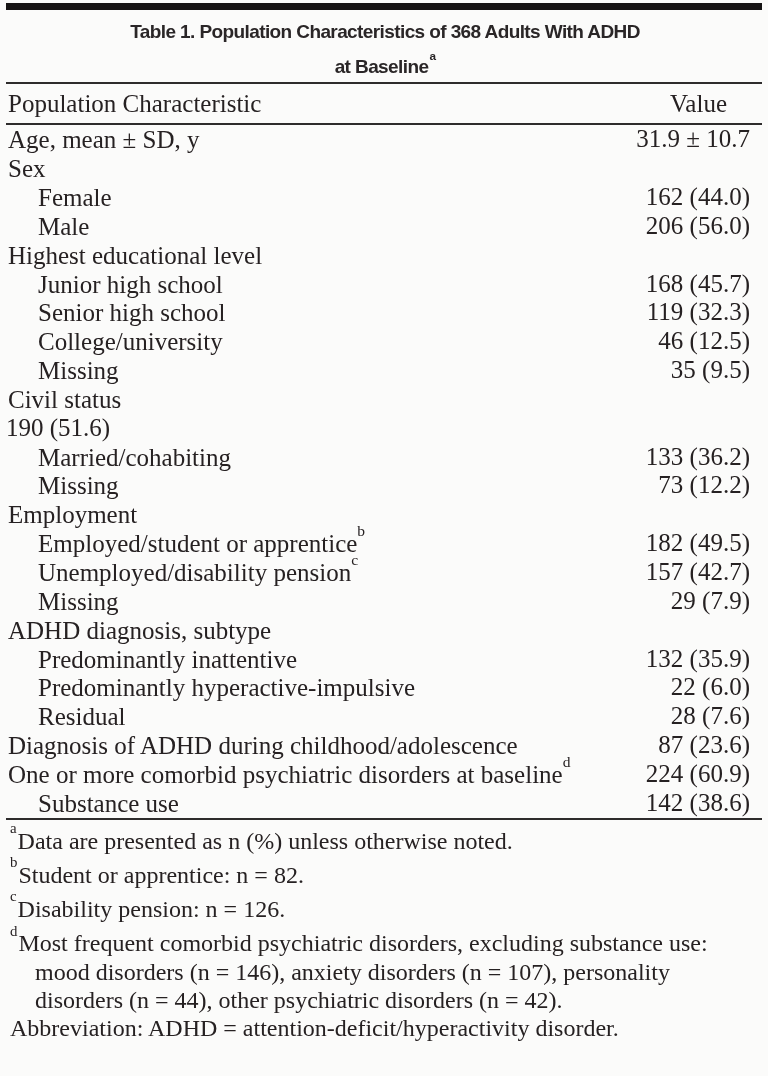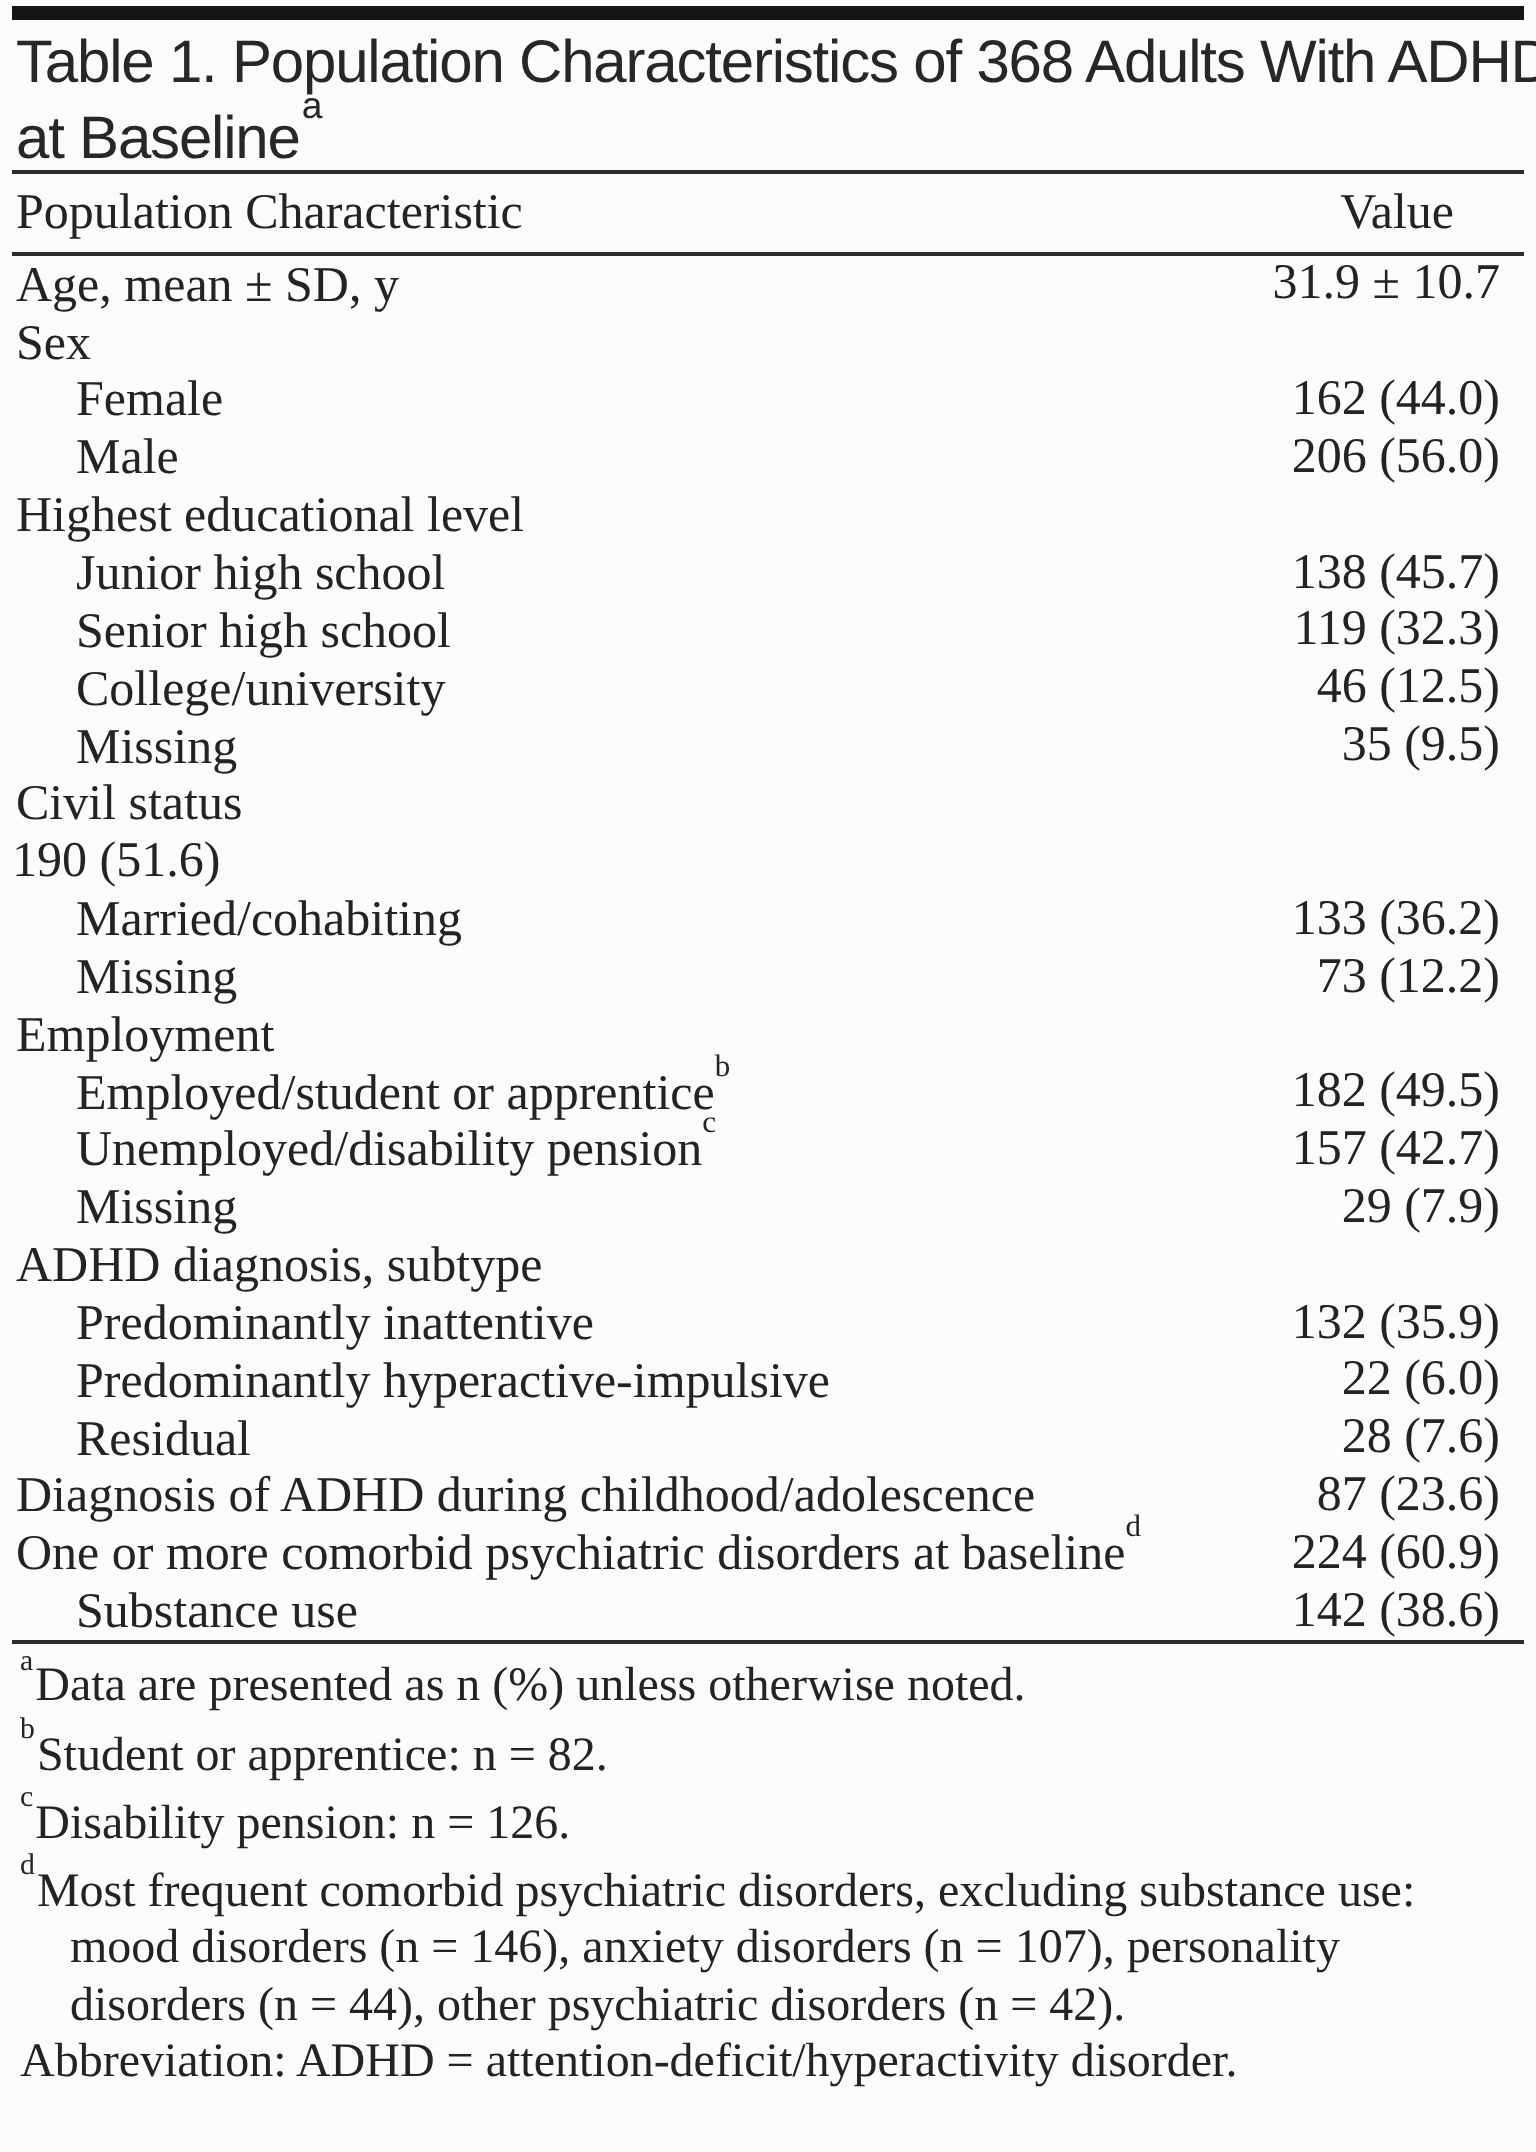--- a/index.html
+++ b/index.html
@@ -14,48 +14,48 @@
     width:756px;
     margin:0 6px;
   }
   .top-bar{
     margin-top:3px;
     height:7px;
     background:#161414;
   }
   .title{
     font-family:"Liberation Sans","DejaVu Sans",sans-serif;
-    font-weight:400;
-    font-size:30px;
+    font-weight:700;
+    font-size:19px;
     line-height:30px;
     letter-spacing:-0.6px;
     color:#2a2627;
     padding:7px 0 0 2px;
     white-space:nowrap;
+    text-align:center;
   }
   .title .line{display:block;}
   .title sup{
     font-size:62%;
     position:relative;
     top:-0.5em;
     margin-left:1px;
   }
   .rule{height:2px;background:#2e2c2c;}
   .header-row{
     display:flex;
     align-items:center;
     height:39px;
     font-size:25px;
   }
   .header-row .h-label{flex:1;padding-left:2px;font-family:Liberation Serif, serif;}
   .header-row .h-value{padding-right:35px;}
   .tbody{font-size:25px;}
   .row{
     display:flex;
-    align-items:center;
     height:28.85px;
     white-space:nowrap;
   }
   .row .label{flex:1;padding-left:2px;overflow:visible;}
   .row .label.ind{padding-left:32px;}
   .row .value{padding-right:12px;}
   .row sup, .fn-sup{
     font-size:62%;
     position:relative;
     top:-0.45em;
@@ -107,21 +107,21 @@
     <div class="row">
       <span class="label ind"><span>Male</span><sup></sup></span>
       <span class="value">206 (56.0)</span>
     </div>
     <div class="row">
       <span class="label"><span>Highest educational level</span><sup></sup></span>
       <span class="value"></span>
     </div>
     <div class="row">
       <span class="label ind"><span>Junior high school</span><sup></sup></span>
-      <span class="value">138 (45.7)</span>
+      <span class="value">168 (45.7)</span>
     </div>
     <div class="row">
       <span class="label ind"><span>Senior high school</span><sup></sup></span>
       <span class="value">119 (32.3)</span>
     </div>
     <div class="row">
       <span class="label ind"><span>College/university</span><sup></sup></span>
       <span class="value">46 (12.5)</span>
     </div>
     <div class="row">

